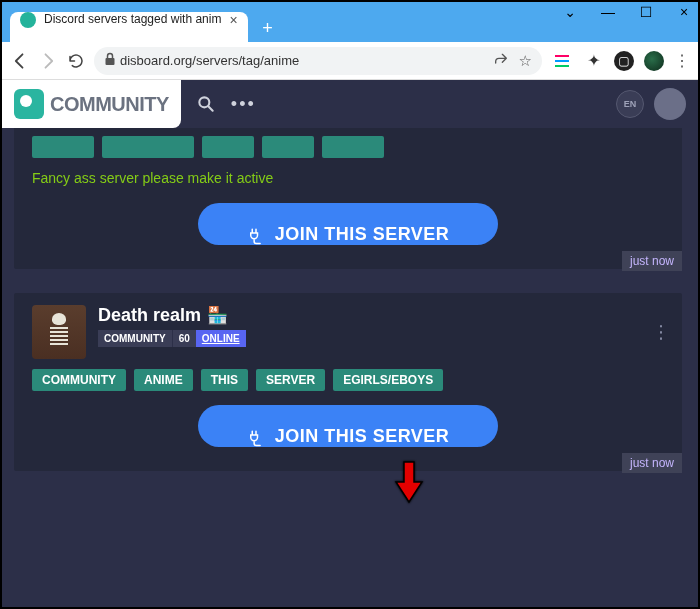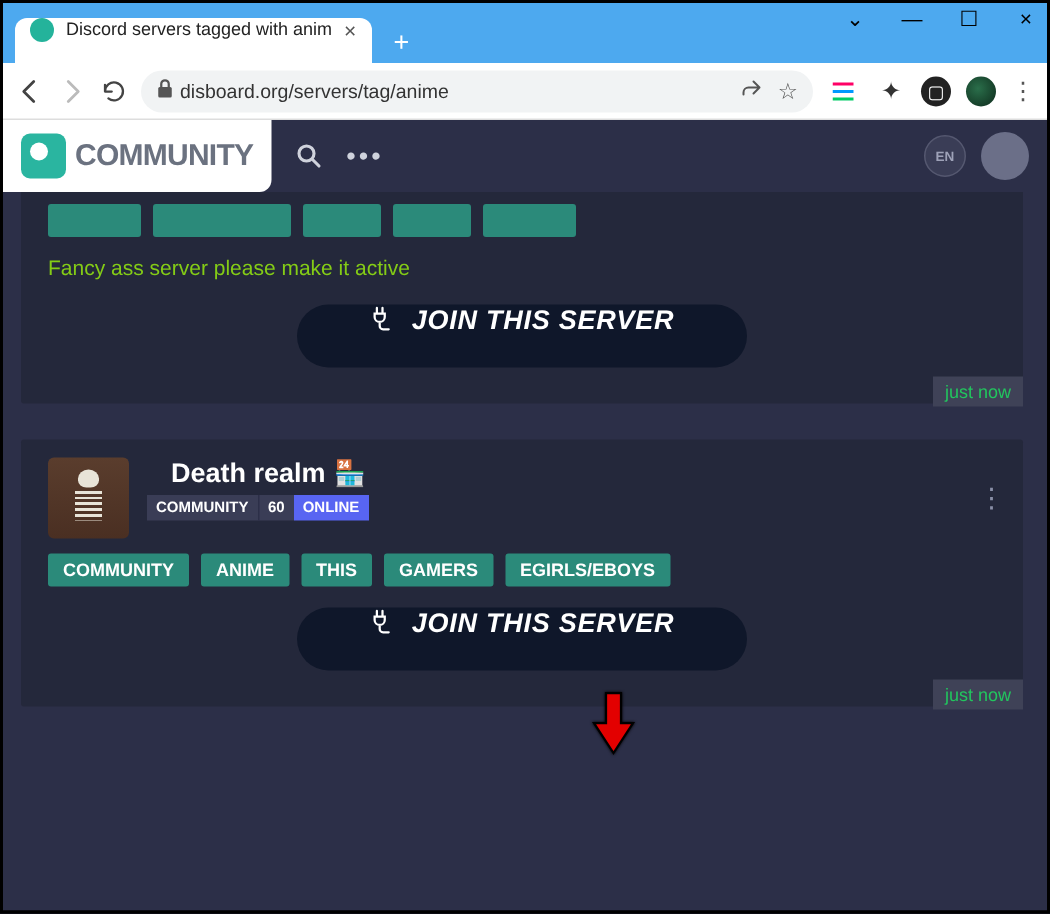--- a/index.html
+++ b/index.html
@@ -35,36 +35,36 @@
   .content { background: #2c2f48; height: calc(609px - 40px - 38px - 48px - 4px); overflow-y: auto; position: relative; padding: 4px 16px 4px 12px; }
   .content::-webkit-scrollbar { width: 16px; }
   .content::-webkit-scrollbar-track { background: #e8e8e8; }
   .content::-webkit-scrollbar-thumb { background: #c1c1c1; border: 2px solid #e8e8e8; border-radius: 2px; }
   .card { background: #24283b; border-radius: 2px; padding: 0 0 8px 0; margin-bottom: 12px; position: relative; }
   .card-body { padding: 4px 18px 10px 18px; }
   .tagrow { display: flex; gap: 8px; flex-wrap: wrap; margin: 6px 0 10px 0; }
   .tag-stub { background: #2b8a7a; height: 22px; border-radius: 2px; }
   .tag { background: #2b8a7a; color: #fff; font-weight: 700; font-size: 12px; padding: 4px 10px; border-radius: 2px; cursor: pointer; }
   .desc { color: #84cc16; font-size: 14px; line-height: 1.5; white-space: pre-line; }
-  .joinbtn { display: flex; align-items: flex-start; justify-content: center; gap: 10px; background: #0f172a; color: #fff; font-weight: 800; font-style: italic; font-size: 18px; width: 300px; height: 42px; border-radius: 21px; margin: 14px auto 6px auto; cursor: pointer; letter-spacing: 0.5px; }
+  .joinbtn { display: flex; align-items: flex-end; justify-content: center; gap: 10px; background: #3b82f6; color: #fff; font-weight: 800; font-size: 18px; width: 300px; height: 42px; border-radius: 21px; margin: 14px auto 6px auto; cursor: pointer; letter-spacing: 0.5px; }
   .joinbtn svg { width: 18px; height: 18px; }
-  .timestamp { position: absolute; right: 0; bottom: -2px; background: #3f4257; color: #22c55e; font-size: 12px; padding: 3px 8px; }
+  .timestamp { position: absolute; right: 0; bottom: -2px; background: #3f4257; color: #c4b5fd; font-size: 12px; padding: 3px 8px; }
   .card-header { display: flex; align-items: flex-start; padding: 12px 18px 0 18px; gap: 12px; position: relative; }
   .server-icon { width: 54px; height: 54px; border-radius: 4px; background: linear-gradient(#5a3d2d, #4a2f22); position: relative; overflow: hidden; }
   .skeleton { position: absolute; width: 26px; height: 40px; left: 14px; top: 8px; }
   .skeleton .skull { width: 14px; height: 12px; background: #e8e4d8; border-radius: 50% 50% 40% 40%; margin: 0 auto; }
   .skeleton .ribs { width: 18px; height: 20px; background: repeating-linear-gradient(#e8e4d8 0 2px, transparent 2px 4px); margin: 2px auto 0 auto; }
   .server-meta { flex: 1; }
-  .server-name { color: #fff; font-weight: 800; font-size: 18px; display: flex; align-items: center; gap: 6px; margin-left: 16px; }
+  .server-name { color: #fff; font-weight: 800; font-size: 18px; display: flex; align-items: center; gap: 6px; }
   .emoji-box { filter: grayscale(20%); font-size: 17px; }
   .badgerow { display: flex; gap: 0; margin-top: 4px; }
   .badge { font-size: 10px; font-weight: 700; padding: 3px 6px; color: #fff; }
   .badge.cat { background: #3a3d56; }
   .badge.count { background: #3a3d56; border-left: 1px solid #2c2f48; }
-  .badge.online { background: #5865f2; }
+  .badge.online { background: #5865f2; text-decoration: underline; }
   .kebab { color: #8a8fa8; font-size: 18px; cursor: pointer; position: absolute; right: 12px; top: 28px; }
   .arrow-annot { position: absolute; left: 392px; top: 458px; width: 30px; height: 44px; pointer-events: none; z-index: 50; }
   .arrow-annot svg { width: 100%; height: 100%; filter: drop-shadow(0 0 1px #000); }
 </style>
 </head>
 <body>
 
 <div class="chrome-frame">
   <div class="tab">
     <span class="tab-favicon"></span>
@@ -187,21 +187,21 @@
           <span class="badge online">ONLINE</span>
         </div>
       </div>
       <span class="kebab">⋮</span>
     </div>
     <div class="card-body">
       <div class="tagrow" id="tagrow1">
           <span class="tag">COMMUNITY</span>
           <span class="tag">ANIME</span>
           <span class="tag">THIS</span>
-          <span class="tag">GAMERS</span>
+          <span class="tag">SERVER</span>
           <span class="tag">EGIRLS/EBOYS</span>
         </div>
       <div class="joinbtn">
         <svg viewBox="0 0 24 24">
             <path d="M7 3v5M12 3v5M5 8h9v3a4.5 4.5 0 0 1-4.5 4.5A4.5 4.5 0 0 1 5 11V8zM9.5 15.5V19a3 3 0 0 0 3 3h5" stroke="#fff" stroke-width="2" fill="none" stroke-linecap="round"></path>
           </svg>
         <span>JOIN THIS SERVER</span>
       </div>
     </div>
     <div class="timestamp">just now</div>

